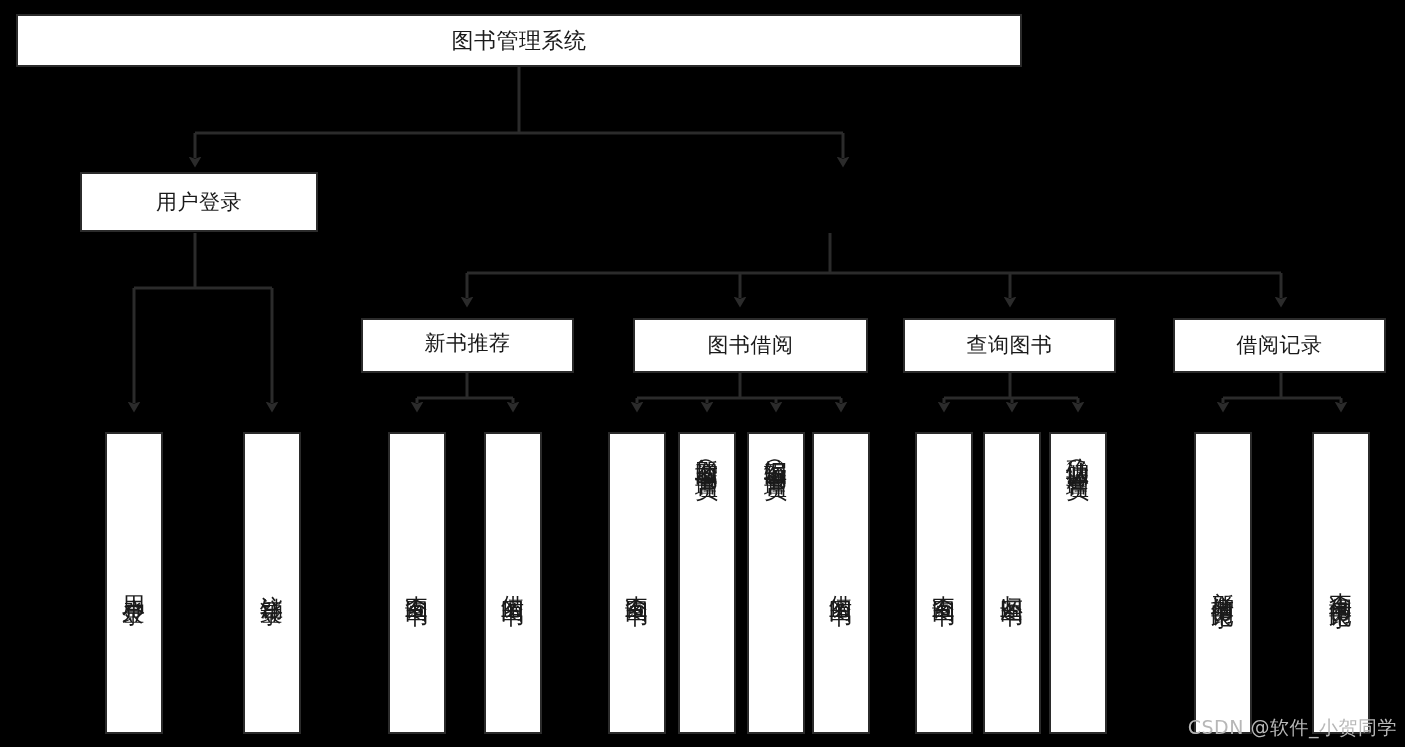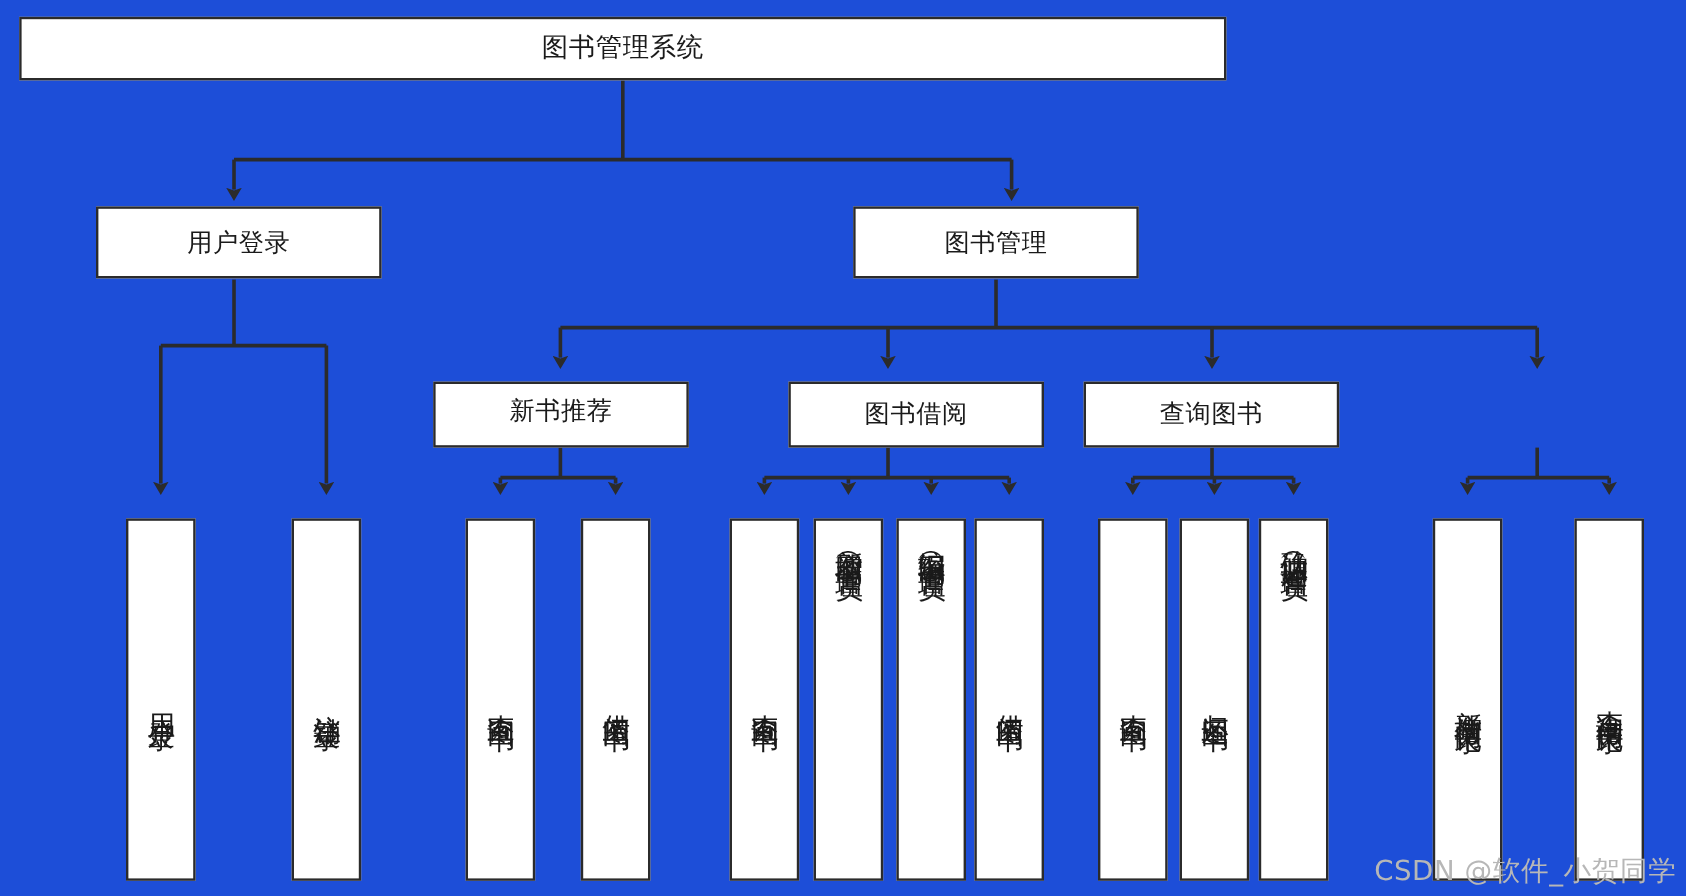--- a/index.html
+++ b/index.html
@@ -11,21 +11,21 @@
   body {
     font-family: "DejaVu Sans", "Liberation Sans", sans-serif;
     width: 1405px;
     height: 747px;
     overflow: hidden;
   }
   #diagram-root {
     position: relative;
     width: 1405px;
     height: 747px;
-    background: #1d4ed8;
+    background: #000000;
   }
   #edge-layer {
     position: absolute;
     left: 0;
     top: 0;
     width: 1405px;
     height: 747px;
     pointer-events: none;
   }
   .node {
@@ -68,21 +68,21 @@
   }
   
   .node.vert.centered {
     align-items: center;
     padding-top: 0;
   }
   .watermark {
     position: absolute;
     right: 8px;
     bottom: 6px;
-    font-size: 23px;
+    font-size: 19px;
     color: #b7b7b7;
     white-space: nowrap;
     letter-spacing: 0.5px;
   }
 </style>
 </head>
 <body>
 
 <div id="diagram-root">
 
@@ -138,36 +138,36 @@
   </svg>
 
   <div class="node horiz root" style="left:16px; top:14px; width:1006px; height:53px;">
     <span class="node-label">图书管理系统</span>
   </div>
 
   <div class="node horiz" style="left:80px; top:172px; width:238px; height:60px;">
     <span class="node-label">用户登录</span>
   </div>
 
-  <div class="node horiz" style="left:711px; top:172px; width:238px; height:60px;">
-    <span class="node-label">图书管理</span>
-  </div>
 
   <div class="node horiz" style="left:361px; top:318px; width:213px; height:55px;font-family:Liberation Mono, monospace;">
     <span class="node-label">新书推荐</span>
   </div>
 
-  <div class="node horiz" style="left:633px; top:318px; width:213px; height:55px;margin-left:24px;">
+  <div class="node horiz" style="left:633px; top:318px; width:235px; height:55px;">
     <span class="node-label">图书借阅</span>
   </div>
 
   <div class="node horiz" style="left:903px; top:318px; width:213px; height:55px;">
     <span class="node-label">查询图书</span>
   </div>
 
+  <div class="node horiz" style="left:1173px; top:318px; width:213px; height:55px;">
+    <span class="node-label">借阅记录</span>
+  </div>
 
   <div class="node vert centered" style="left:105px; top:432px; width:58px; height:302px;">
     <span class="node-label">用户登录</span>
   </div>
 
   <div class="node vert centered" style="left:243px; top:432px; width:58px; height:302px;">
     <span class="node-label">注销登录</span>
   </div>
 
   <div class="node vert centered" style="left:388px; top:432px; width:58px; height:302px;">

